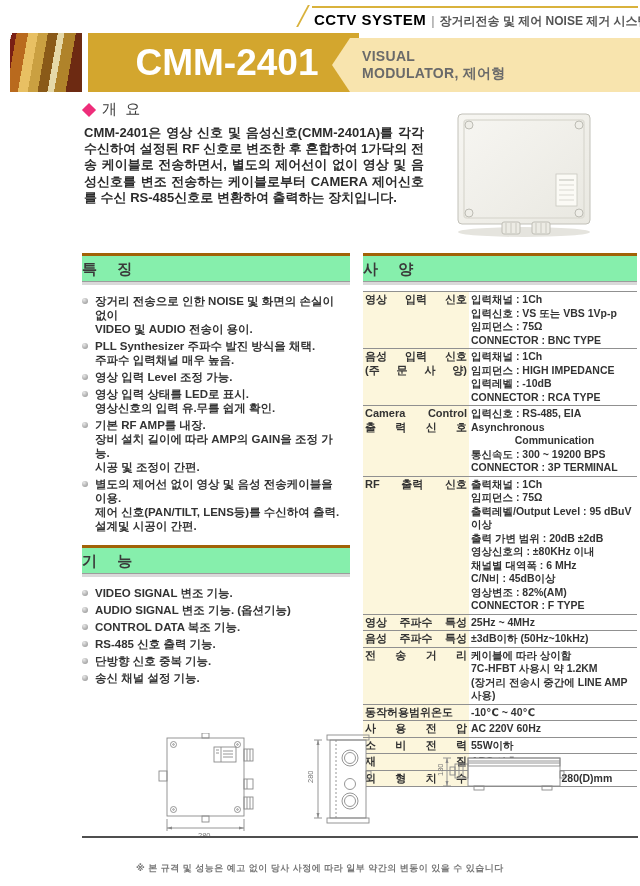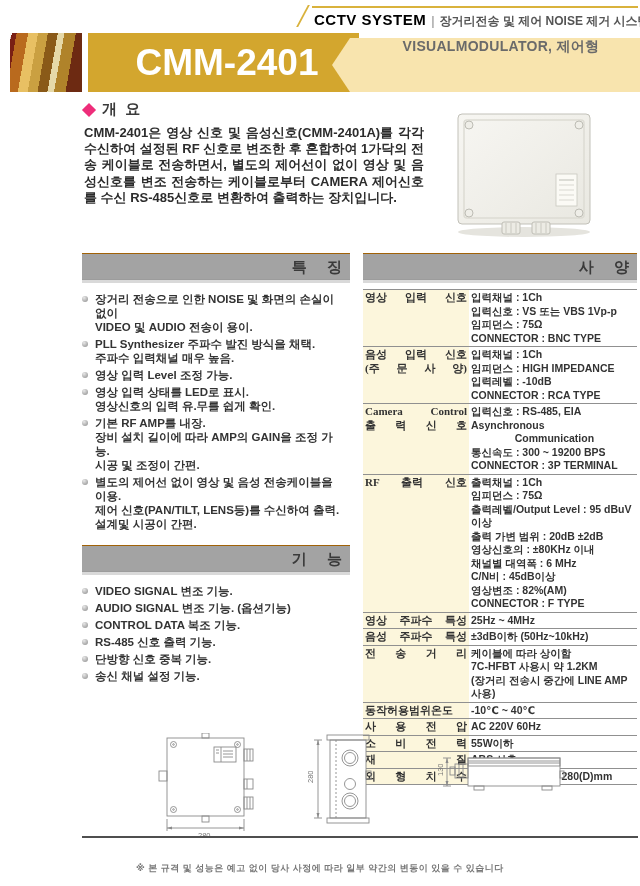--- a/index.html
+++ b/index.html
@@ -21,55 +21,55 @@
     background:
       linear-gradient(115deg, rgba(255,255,255,.85) 0 2px, transparent 2px 9px),
       linear-gradient(105deg, rgba(255,255,255,.7) 0 2px, transparent 2px 14px),
       linear-gradient(100deg, #7a1f14 0 8%, #b96a1e 8% 22%, #e8c063 22% 34%, #caa041 34% 46%, #8a5a18 46% 58%, #e6d9a8 58% 66%, #b0832a 66% 80%, #6d2a12 80% 100%);
     background-blend-mode:normal;}
   .banner-gold{position:absolute;left:88px;top:33px;width:264px;height:59px;background:#D3A62E;
                display:flex;align-items:center;justify-content:center;padding-left:7px;}
   .model-text{font-size:37px;font-weight:800;color:#fff;letter-spacing:0px;}
   .banner-cream{position:absolute;left:332px;top:38px;width:308px;height:54px;background:#F8E4AE;
                 clip-path:polygon(0 50%,18px 0,100% 0,100% 100%,18px 100%);
-                display:flex;flex-direction:row;justify-content:center;padding-left:30px;box-sizing:border-box;}
+                display:flex;flex-direction:column;justify-content:center;padding-left:30px;box-sizing:border-box;}
   .prod-line{font-size:14px;font-weight:700;color:#6a6a6a;line-height:17px;letter-spacing:0.3px;}
 
   
   .overview{position:absolute;left:84px;top:100px;width:340px;}
   .ov-title-row{display:flex;align-items:center;margin-bottom:6px;}
   .diamond{width:10px;height:10px;background:#EE2D7A;transform:rotate(45deg);margin-right:8px;}
-  .ov-title{font-size:15px;font-weight:700;color:#3a3a3a;letter-spacing:2px;}
+  .ov-title{font-size:15px;font-weight:400;color:#3a3a3a;letter-spacing:2px;}
   .ov-body{font-size:13px;font-weight:700;line-height:16.2px;color:#2c2c2c;text-align:justify;}
 
   
   .product-photo{position:absolute;left:428px;top:110px;width:196px;height:130px;}
 
   
   .section{position:absolute;}
   .sec-features{left:82px;top:253px;width:268px;}
   .sec-functions{left:82px;top:545px;width:268px;}
   .sec-specs{left:363px;top:253px;width:274px;}
-  .section-header{height:25px;line-height:25px;background:#a3a3a3;text-align:right;
-    border-top:1px solid #a16207;border-bottom:1px solid #9c9c9c;
+  .section-header{height:25px;line-height:25px;background:#86efac;text-align:left;
+    border-top:3px solid #a16207;border-bottom:1px solid #9c9c9c;
     box-shadow:0 3px 0 #d9d9d9;
     font-size:15px;font-weight:800;color:#3a3a3a;letter-spacing:8px;}
   .item-list{list-style:none;margin:12px 8px 0 0;padding:0;}
   .item-list li{position:relative;padding-left:13px;margin-bottom:3px;
     font-size:11.5px;font-weight:700;line-height:14px;color:#333;}
   .bullet{position:absolute;left:0;top:4px;width:6px;height:6px;border-radius:50%;
     background:radial-gradient(circle at 35% 30%, #e8e8e8, #8a8a8a);}
   .item-line{white-space:pre-wrap;}
 
   
   .spec-table{width:100%;border-collapse:collapse;margin-top:9px;border-bottom:1px solid #909090;}
   .spec-table tr td{border-top:1px solid #909090;vertical-align:top;padding:1px 2px;}
   td.spec-label{width:102px;background:#FCF6DC;font-size:11px;font-weight:800;color:#333;
     line-height:13.5px;padding:1px 5px 1px 3px;}
-  td.spec-label .lbl-line{text-align:justify;text-align-last:justify;font-family:Liberation Serif, serif;}
+  td.spec-label .lbl-line{text-align:justify;text-align-last:justify;}
   td.spec-value{font-size:10.5px;font-weight:600;color:#333;line-height:13.5px;padding-left:7px;}
   td.spec-value .val-line{white-space:pre-wrap;}
 
   
   .drawings{position:absolute;left:0;top:733px;width:640px;height:120px;}
   .footnote{position:absolute;left:0;top:862px;width:640px;text-align:center;
     font-size:9px;color:#787878;font-weight:600;letter-spacing:0.5px;}
 </style>
 </head>
 <body>

